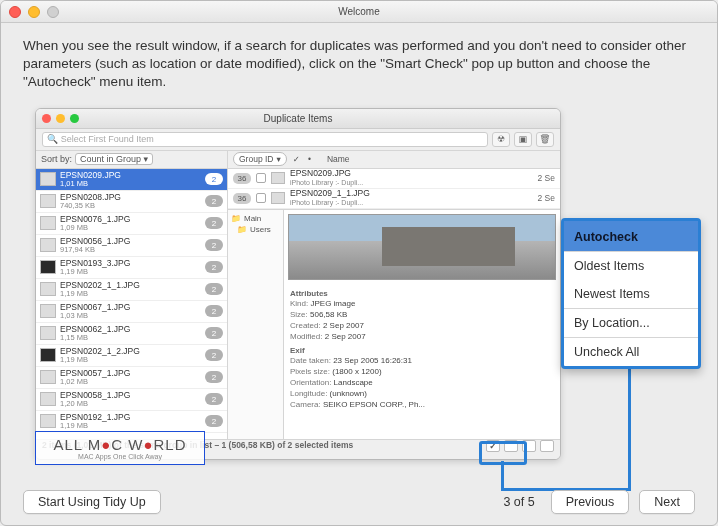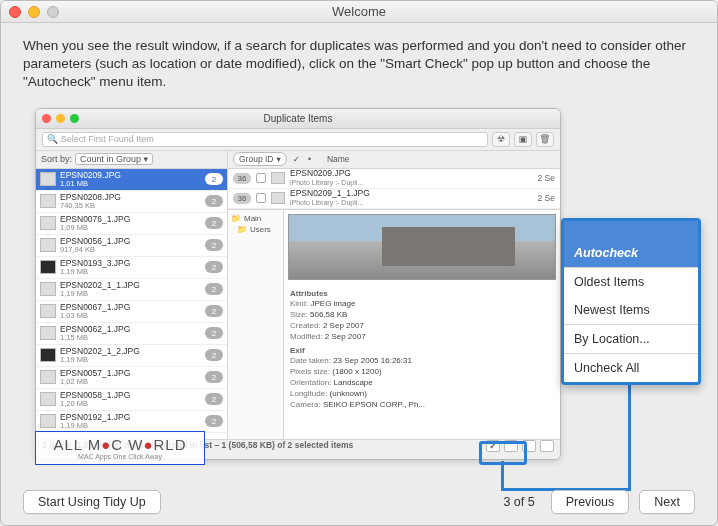--- a/index.html
+++ b/index.html
@@ -4,21 +4,21 @@
 <style>
 * { box-sizing: border-box; margin: 0; padding: 0; font-family: -apple-system, "Helvetica Neue", Arial, sans-serif; }
 body { background: #ececec; width: 718px; height: 526px; overflow: hidden; border-radius: 6px; border: 1px solid #bbb; position: relative; }
 
 .titlebar { height: 22px; background: linear-gradient(#f6f6f6,#e5e5e5); border-bottom: 1px solid #c8c8c8; display: flex; align-items: center; position: relative; }
 .traffic { display: flex; gap: 7px; margin-left: 8px; }
 .tl { width: 12px; height: 12px; border-radius: 50%; }
 .tl.red { background:#ff5f57; border:1px solid #e1483f; }
 .tl.yellow { background:#ffbd2e; border:1px solid #e0a128; }
 .tl.green { background:#d0d0d0; border:1px solid #b0b0b0; }
-.wtitle { position:absolute; left:0; right:0; text-align:center; font-size:13px; color:#4a4a4a; }
+.wtitle { position:absolute; left:0; right:0; text-align:center; font-size:10px; color:#4a4a4a; }
 
 .content { padding: 14px 22px 0 22px; }
 .instruction { font-size: 13.5px; color: #333; line-height: 1.35; margin-bottom: 16px; }
 
 .stage { position: relative; height: 356px; }
 
 .shot { position:absolute; left:12px; top:0; width:526px; height:352px; background:#f7f7f7; border:1px solid #b8b8b8; border-radius:6px; box-shadow:0 2px 6px rgba(0,0,0,.15); overflow:hidden; }
 .shot .tb { height:20px; background:linear-gradient(#f2f2f2,#e0e0e0); border-bottom:1px solid #ccc; display:flex; align-items:center; position:relative; }
 .shot .tb .mini { display:flex; gap:5px; margin-left:6px; }
 .shot .tb .mini span { width:9px; height:9px; border-radius:50%; }
@@ -62,21 +62,21 @@
 .shot .right .img::before { content:""; position:absolute; left:35%; top:20%; width:50%; height:60%; background:#7a7772; }
 .shot .right .attrs { font-size:8px; color:#444; padding:2px 6px; line-height:1.35; }
 .shot .right .attrs .sec { color:#666; font-weight:600; margin-top:3px; }
 .shot .right .attrs .kv .k { color:#777; }
 .shot .foot { height:20px; background:#efefef; border-top:1px solid #d5d5d5; font-size:8.5px; color:#666; display:flex; padding:0 6px; gap:4px;font-weight:bold; }
 .shot .foot .seg { width:14px; height:12px; border:1px solid #bbb; background:#fff; border-radius:2px; }
 .shot .foot .txt { flex:1; }
 
 .callout-box { position:absolute; left:538px; top:110px; width:140px; border:3px solid #2a7fd4; border-radius:4px; background:#fff; box-shadow:0 4px 10px rgba(0,0,0,.25); }
 .callout-box .mi { font-size:12.5px; color:#333; padding:7px 10px; }
-.callout-box .mi.sel { background:#4b89d8; color:#ffffff; font-weight:600; padding-top:25px;font-style:italic;}
+.callout-box .mi.sel { background:#4b89d8; color:#0f172a; font-weight:600; padding-top:9px;}
 .callout-box .sep { height:1px; background:#d5d5d5; margin:0 0; }
 .callout-line-v { position:absolute; left:478px; top:353px; width:3px; height:30px; background:#2a7fd4; }
 .callout-line-h { position:absolute; left:478px; top:380px; width:130px; height:3px; background:#2a7fd4; }
 .callout-line-v2 { position:absolute; left:605px; top:260px; width:3px; height:123px; background:#2a7fd4; }
 .callout-target { position:absolute; left:456px; top:333px; width:48px; height:24px; border:3px solid #2a7fd4; border-radius:3px; }
 
 .watermark { position:absolute; left:12px; top:323px; width:170px; height:34px; background:rgba(255,255,255,.85); border:1px solid #1d4ed8; display:flex; flex-direction:column; align-items:center; justify-content:center; font-size:15px; color:#555; font-family: Georgia, serif; letter-spacing:1px; }
 .watermark .sub { font-size:7px; letter-spacing:0; color:#888; font-family:Arial; }
 .watermark .o { color:#c33; }
 

